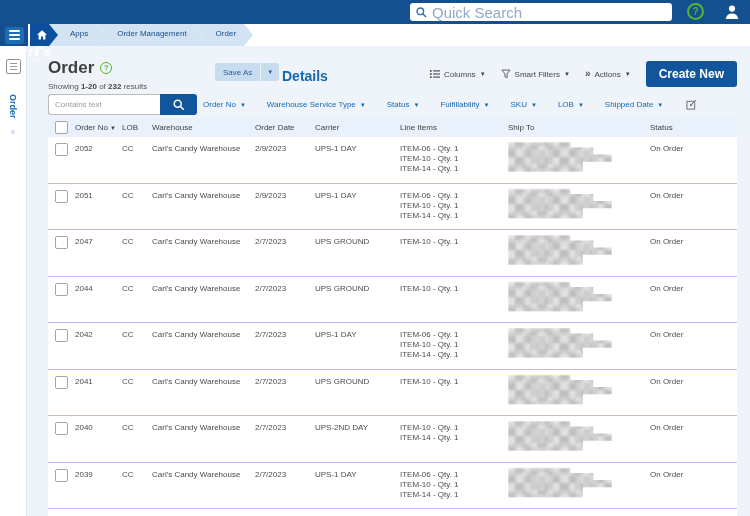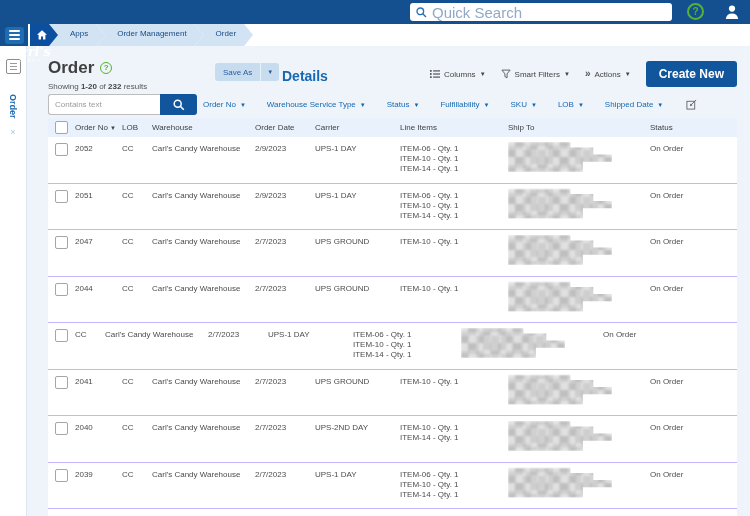--- a/index.html
+++ b/index.html
@@ -334,20 +334,21 @@
     <div class="c-st">
             <div class="mosaic"></div>
           </div>
     <div class="c-sta">On Order</div>
   </div>
 
   <div class="trow">
     <div class="c-cb">
             <div class="cb"></div>
           </div>
+    <div class="c-ono">2042</div>
     <div class="c-lob">CC</div>
     <div class="c-wh">Carl's Candy Warehouse</div>
     <div class="c-od">2/7/2023</div>
     <div class="c-car">UPS-1 DAY</div>
     <div class="c-li line-items-cell">
             <div>ITEM-06 - Qty. 1</div>
             <div>ITEM-10 - Qty. 1</div>
             <div>ITEM-14 - Qty. 1</div>
           </div>
     <div class="c-st">

